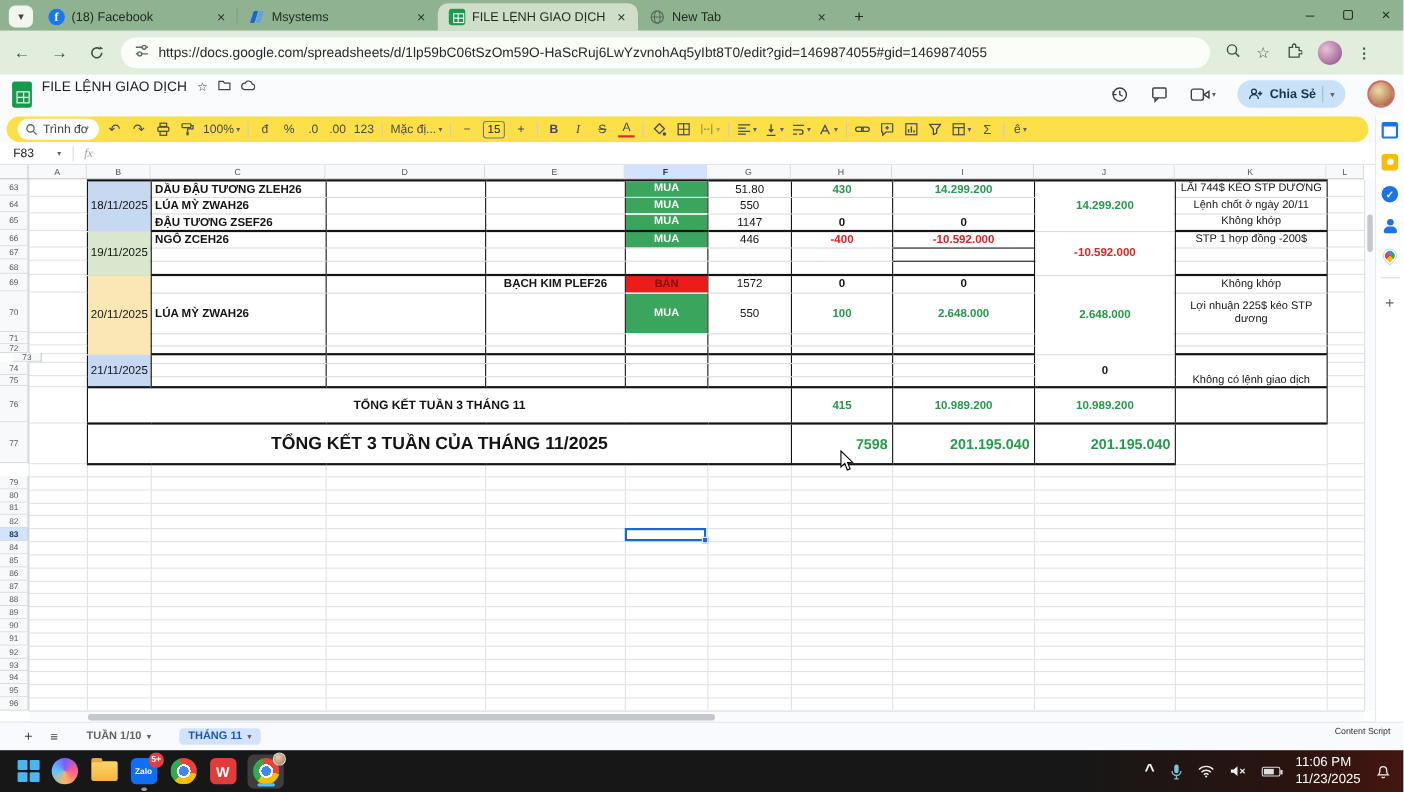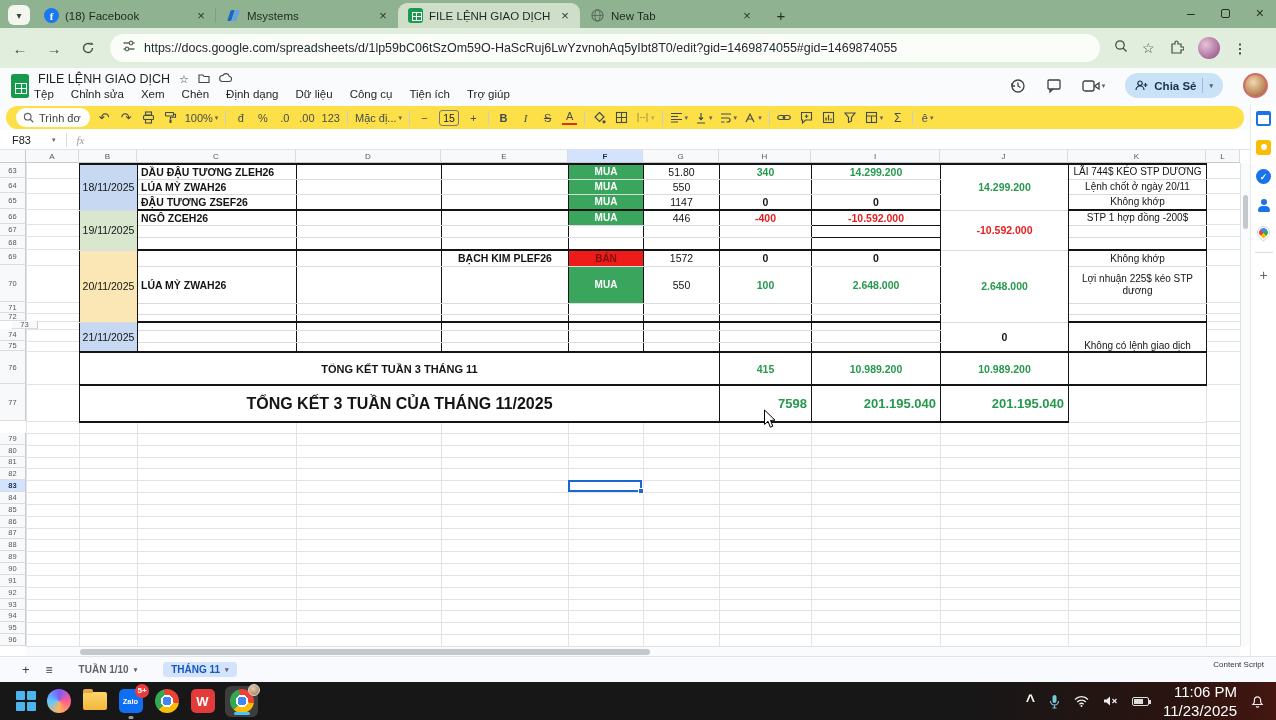--- a/index.html
+++ b/index.html
@@ -144,21 +144,21 @@
   .zalo{width:24px;height:24px;background:#0e6ef4;border-radius:5px;color:#fff;font-size:7.5px;font-weight:700;display:flex;align-items:center;justify-content:center}
   .badge{position:absolute;top:-4px;right:-5px;min-width:14px;height:14px;background:#e93d3d;border-radius:7px;color:#fff;font-size:8px;font-weight:700;display:flex;align-items:center;justify-content:center;padding:0 2px}
   .rundot{position:absolute;bottom:-4px;left:50%;transform:translateX(-50%);width:5px;height:2.5px;border-radius:2px;background:#9a9a9a}
   .chromeicon{width:24px;height:24px;border-radius:50%;background:radial-gradient(circle,#4285f4 0 26%,#fff 26% 37%,transparent 37%),conic-gradient(from -18deg,#ea4335 0 120deg,#fbbc05 120deg 240deg,#34a853 240deg 360deg)}
   .activeapp{width:33px;height:31px;background:#3d3d3d;border-radius:6px;margin-left:9px;display:flex;align-items:center;justify-content:center;position:relative}
   .activeapp .underline{position:absolute;bottom:1.5px;left:50%;transform:translateX(-50%);width:16px;height:3px;background:#4cc2ff;border-radius:2px}
   .activeapp .miniava{position:absolute;top:-2px;right:-2px;width:12px;height:12px;border-radius:50%;background:radial-gradient(circle at 40% 35%,#e9cdae,#9c7250);border:1px solid #ddd}
   .wps{width:24px;height:24px;background:#e33a3a;border-radius:5px;color:#fff;font-weight:700;font-size:13px;display:flex;align-items:center;justify-content:center}
   .tray{position:absolute;right:0;top:0;height:38px;display:flex;align-items:center;color:#eee}
   .tray .titem{margin-right:14px;display:flex;align-items:center;justify-content:center}
-  .clock{text-align:right;font-size:15px;line-height:1.3;color:#fff;margin-right:14px}
+  .clock{font-size:12px;line-height:1.3;color:#fff;margin-right:14px}
   .batt{width:17px;height:9px;border:1px solid #ddd;border-radius:2px;position:relative}
   .batt::after{content:"";position:absolute;right:-3px;top:2px;width:2px;height:4px;background:#ddd}
   .batt i{position:absolute;left:1px;top:1px;bottom:1px;width:9px;background:#ddd}
 </style>
 </head>
 <body>
 
 <div id="screen">
 
   <div class="tabstrip">
@@ -237,31 +237,20 @@
     <span class="slogo"></span>
     <div class="doc-title-row">
       <span>FILE LỆNH GIAO DỊCH</span>
       <span class="hicon">☆</span>
       <span class="hicon"><svg width="12" height="11" viewBox="0 0 12 11">
             <path d="M1 2 h4 l1 1.5 h5 v6 H1 Z" fill="none" stroke="#444" stroke-width="1.1"></path>
           </svg></span>
       <span class="hicon"><svg width="13" height="10" viewBox="0 0 13 10">
             <path d="M3.5 8.5 a3 3 0 0 1 .4-6 a3.4 3.4 0 0 1 6.4 1 a2.5 2.5 0 0 1-.4 5 Z" fill="none" stroke="#444" stroke-width="1.1"></path>
           </svg></span>
-    </div>
-    <div class="menurow">
-      <span>Tệp</span>
-      <span>Chỉnh sửa</span>
-      <span>Xem</span>
-      <span>Chèn</span>
-      <span>Định dạng</span>
-      <span>Dữ liệu</span>
-      <span>Công cụ</span>
-      <span>Tiện ích</span>
-      <span>Trợ giúp</span>
     </div>
     <div class="hdr-right">
       <span class="hicon-svg">
           <svg width="16" height="16" viewBox="0 0 16 16">
             <circle cx="8" cy="8" r="6" fill="none" stroke="#3c4043" stroke-width="1.3"></circle>
             <path d="M8 4.5 V8 L10.5 9.5" fill="none" stroke="#3c4043" stroke-width="1.3"></path>
             <path d="M2 5 L2 8 L5 8" fill="none" stroke="#3c4043" stroke-width="1.3"></path>
           </svg>
         </span>
       <span class="hicon-svg">
@@ -547,21 +536,21 @@
         </colgroup>
 
       <tbody>
           <tr style="height:15px">
         <td class="date bgA bl bt" rowspan="3">18/11/2025</td>
         <td class="cname bt">DẦU ĐẬU TƯƠNG ZLEH26</td>
         <td class="bt"></td>
         <td class="bt"></td>
         <td class="mua bt">MUA</td>
         <td class="price bt">51.80</td>
-        <td class="num pos bt">340</td>
+        <td class="num pos bt">430</td>
         <td class="num pos bt">14.299.200</td>
         <td class="num pos bt" rowspan="3">14.299.200</td>
         <td class="note bt">LÃI 744$ KÉO STP DƯƠNG</td>
       </tr>
       <tr style="height:15px">
         <td class="cname">LÚA MỲ ZWAH26</td>
         <td></td>
             <td></td>
         <td class="mua">MUA</td>
         <td class="price">550</td>

